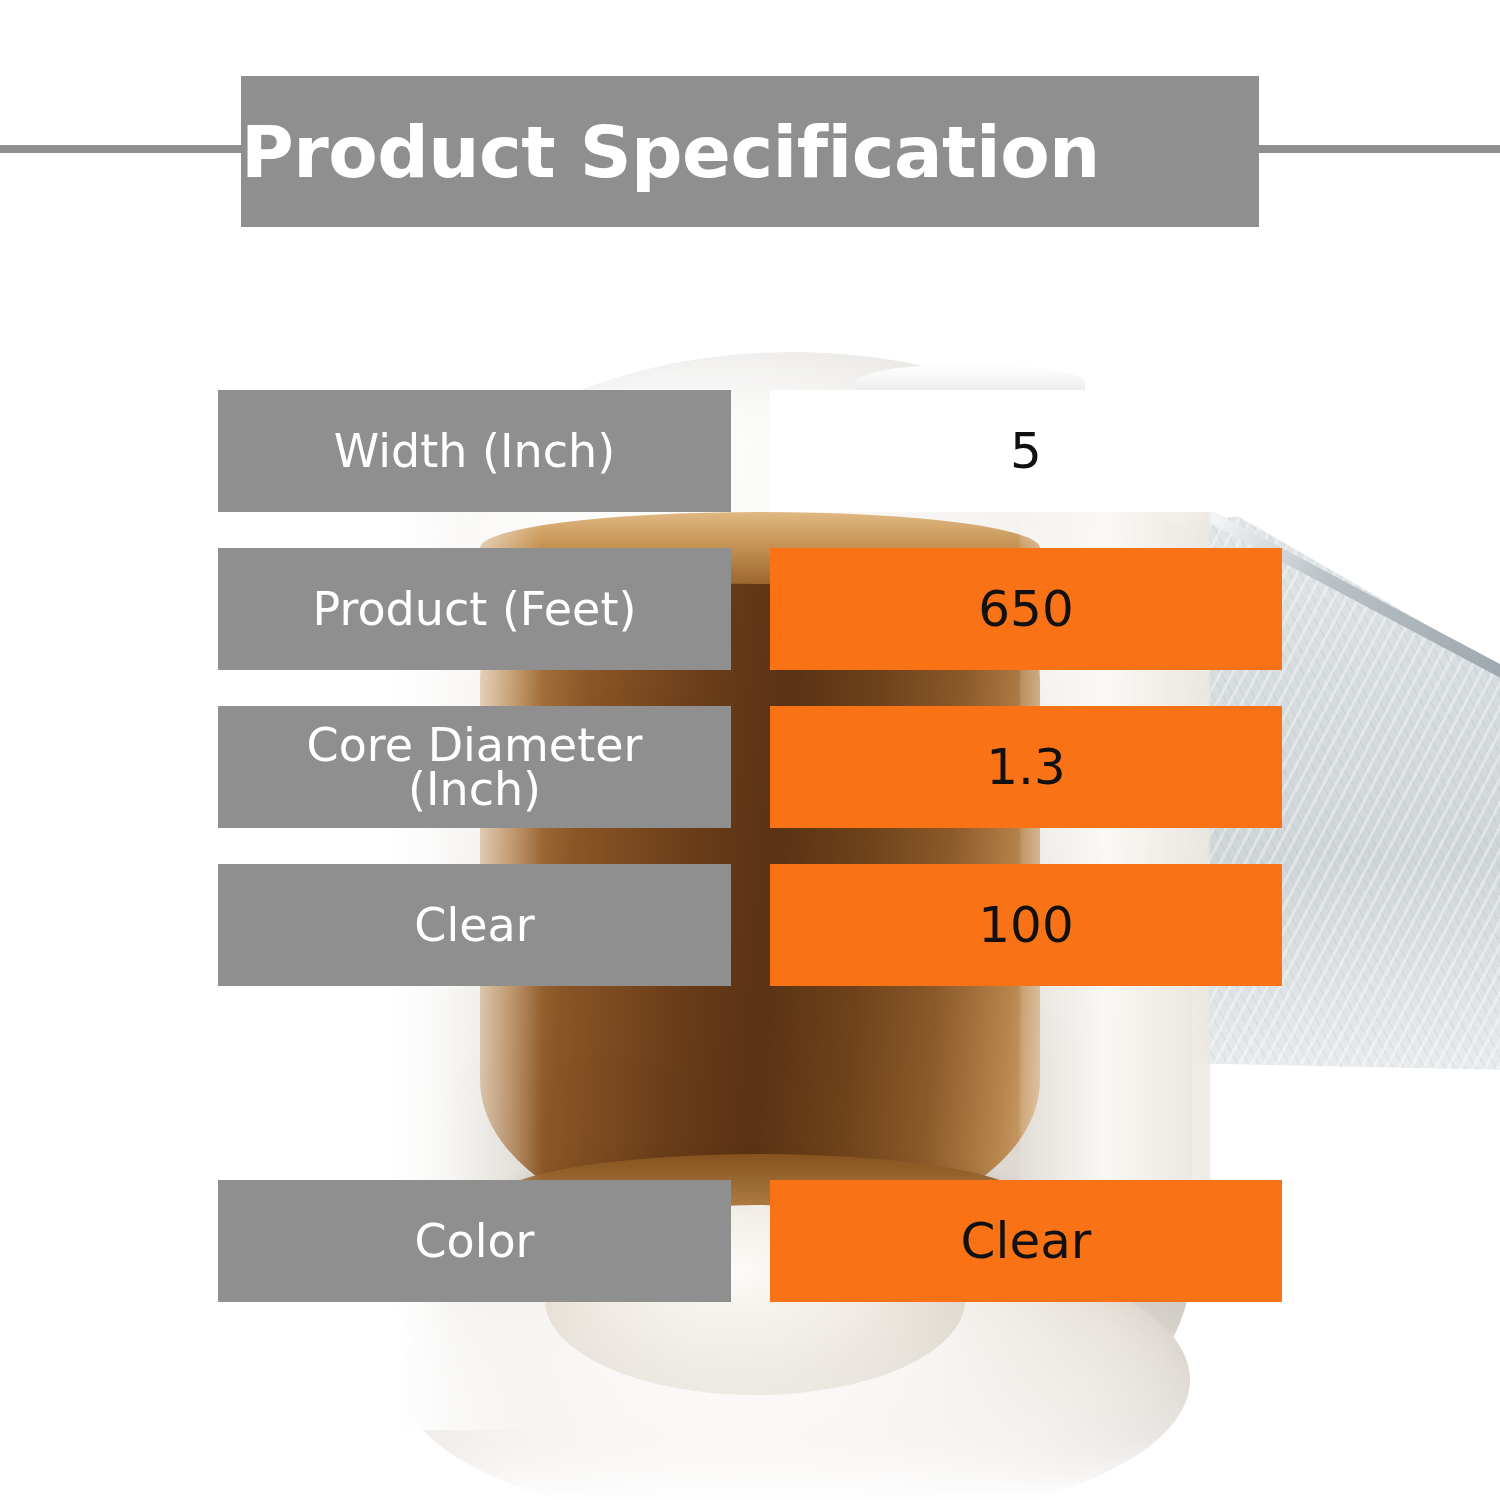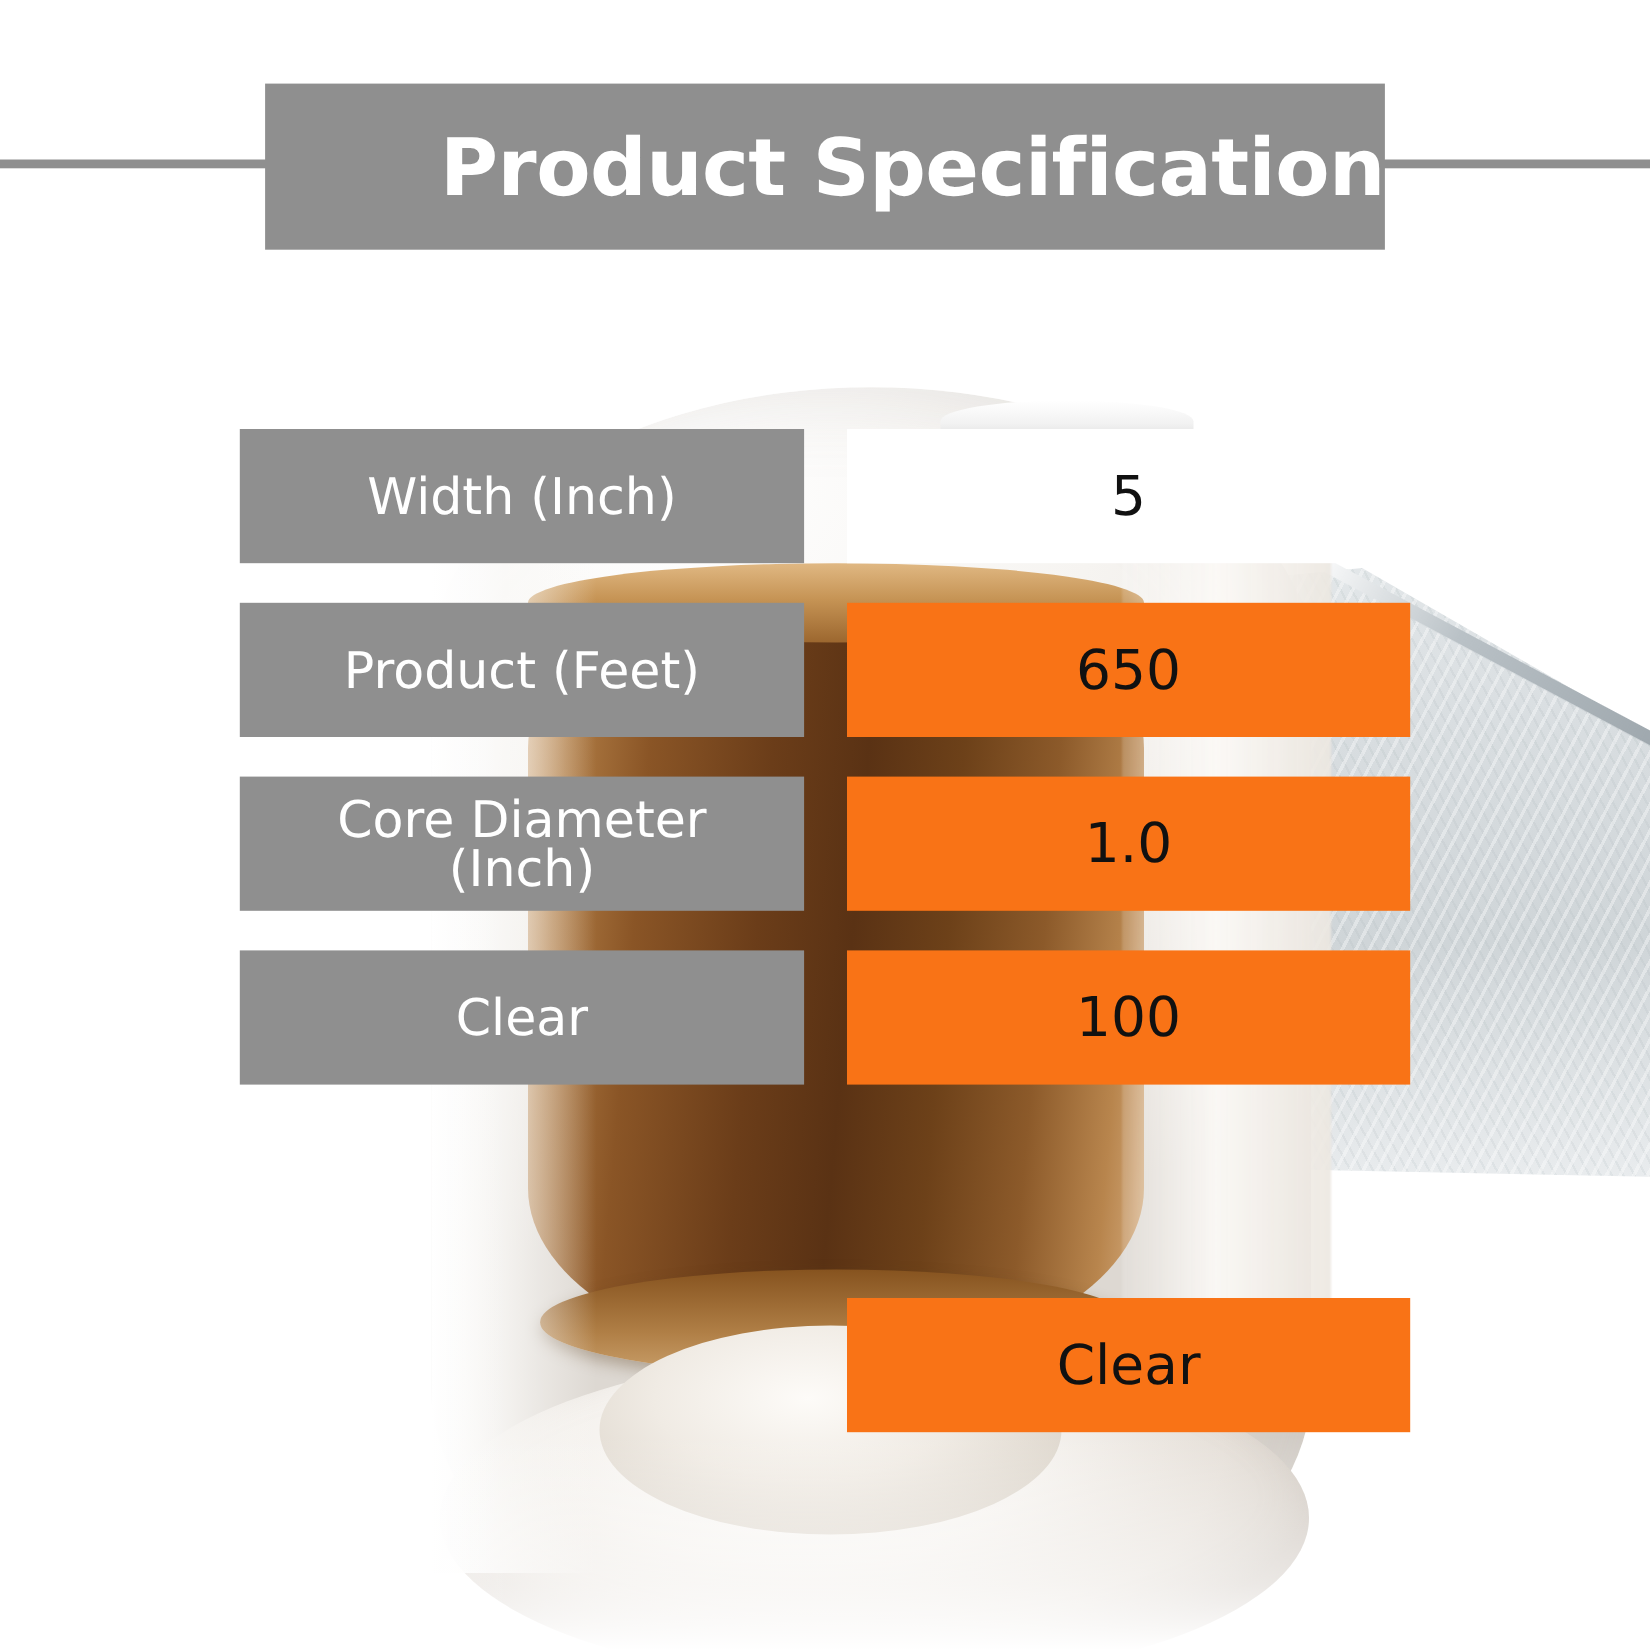--- a/index.html
+++ b/index.html
@@ -184,21 +184,21 @@
   }
   .header-box {
     position: absolute;
     left: 241px;
     top: 76px;
     width: 1018px;
     height: 151px;
     background: #8f8f8f;
     display: flex;
     align-items: center;
-    justify-content: flex-end;
+    justify-content: flex-start;
   }
   .header-title {
     color: #ffffff;
     font-family: "DejaVu Sans", sans-serif;
     font-weight: 700;
     font-size: 72px;
     letter-spacing: -0.5px;
     line-height: 1;
     white-space: nowrap;
   }
@@ -303,36 +303,39 @@
         <span class="spec-value-text">650</span>
       </div>
     </div>
 
     <div class="spec-row">
       <div class="spec-label">
         <span class="spec-label-text">Core Diameter
 (Inch)</span>
       </div>
       <div class="spec-value">
-        <span class="spec-value-text">1.0</span>
+        <span class="spec-value-text">1.3</span>
       </div>
     </div>
 
     <div class="spec-row">
       <div class="spec-label">
         <span class="spec-label-text">Clear</span>
       </div>
       <div class="spec-value">
         <span class="spec-value-text">100</span>
       </div>
     </div>
 
     <div class="spec-row">
     </div>
 
     <div class="spec-row">
+      <div class="spec-label">
+        <span class="spec-label-text">Color</span>
+      </div>
       <div class="spec-value">
         <span class="spec-value-text">Clear</span>
       </div>
     </div>
 
   </div>
 </div>
 
 </body></html>

